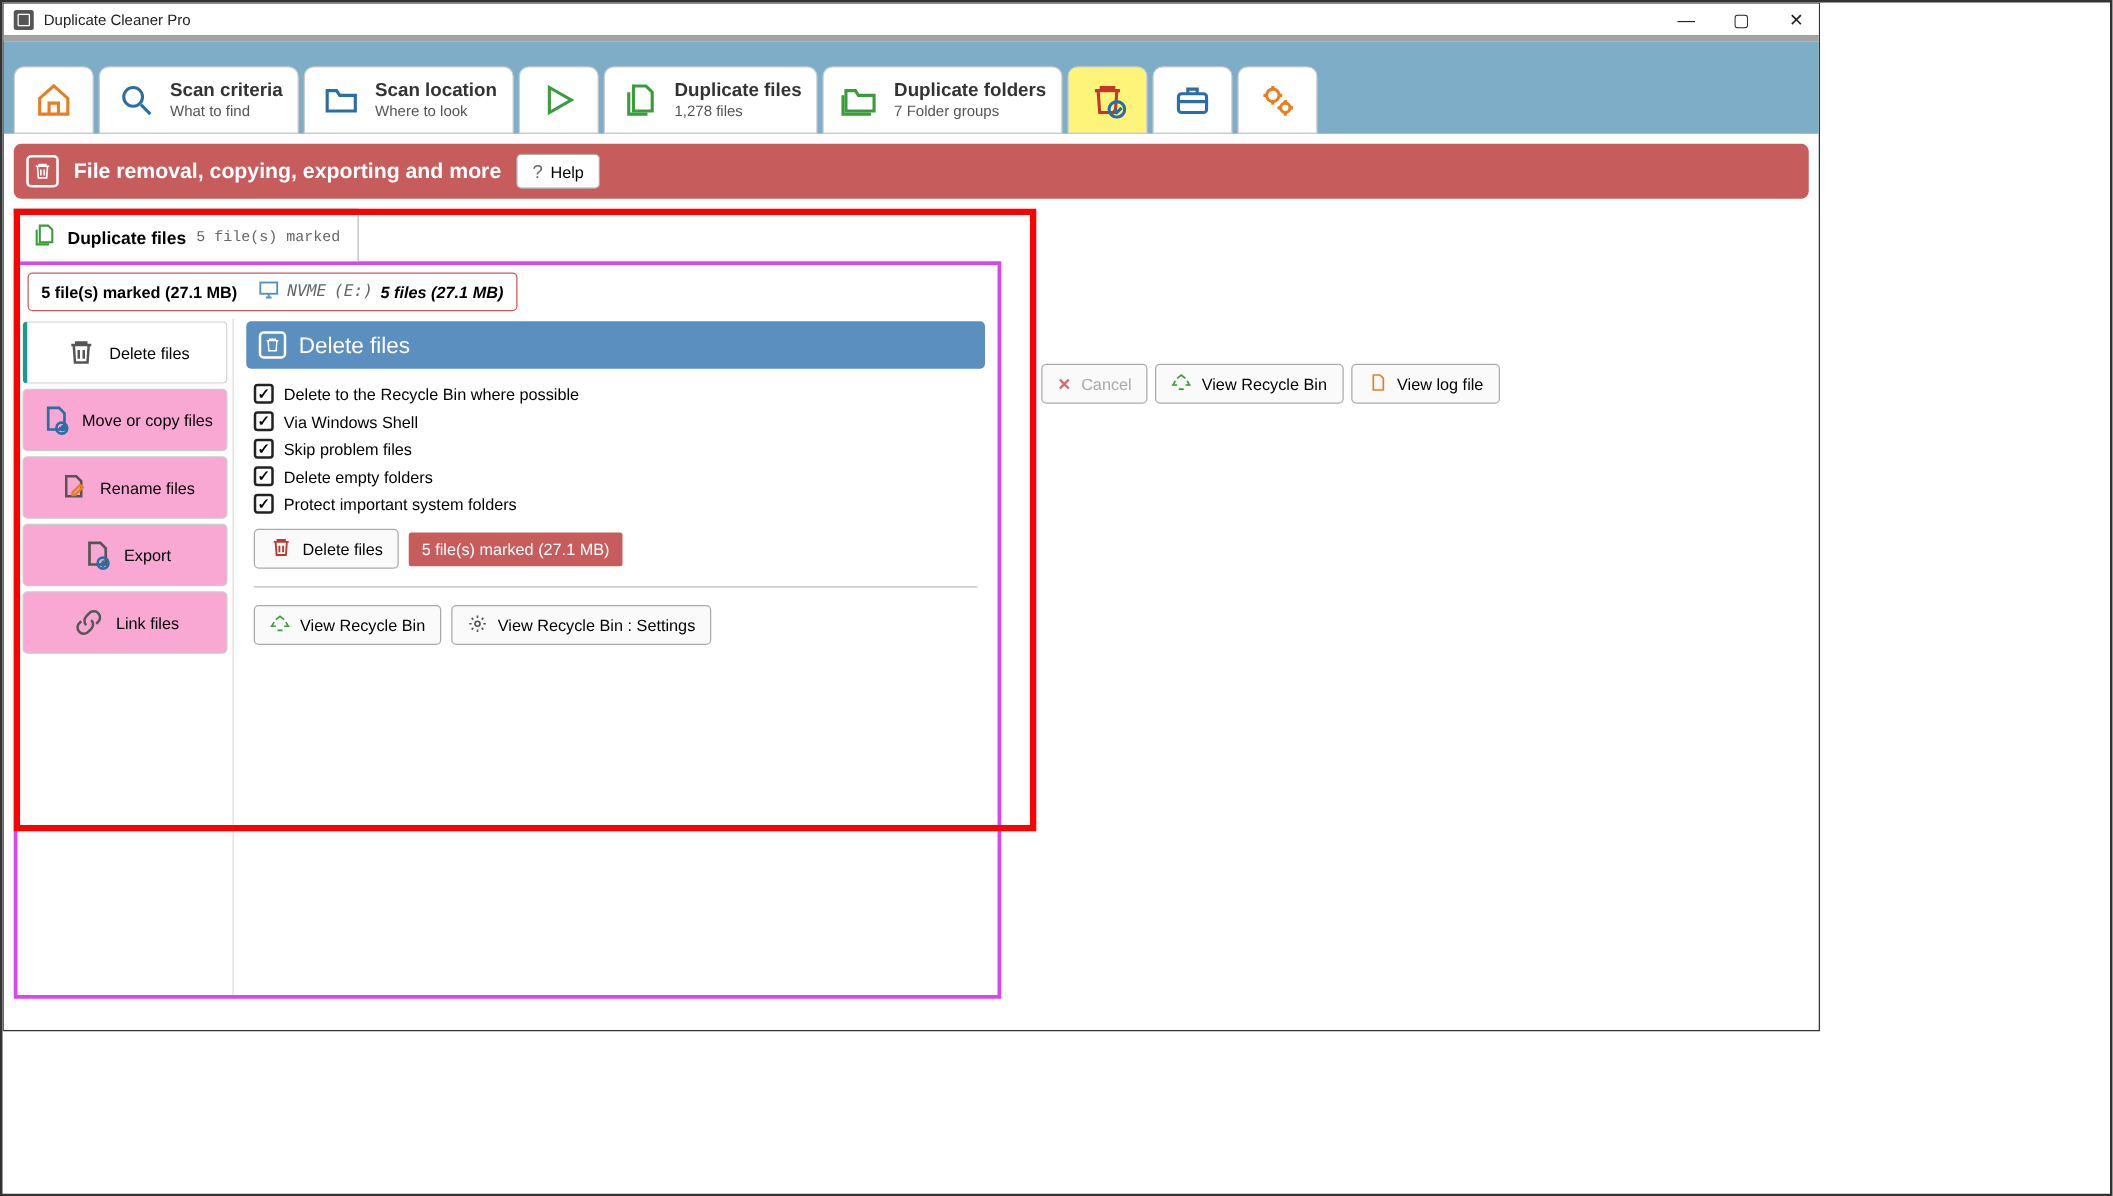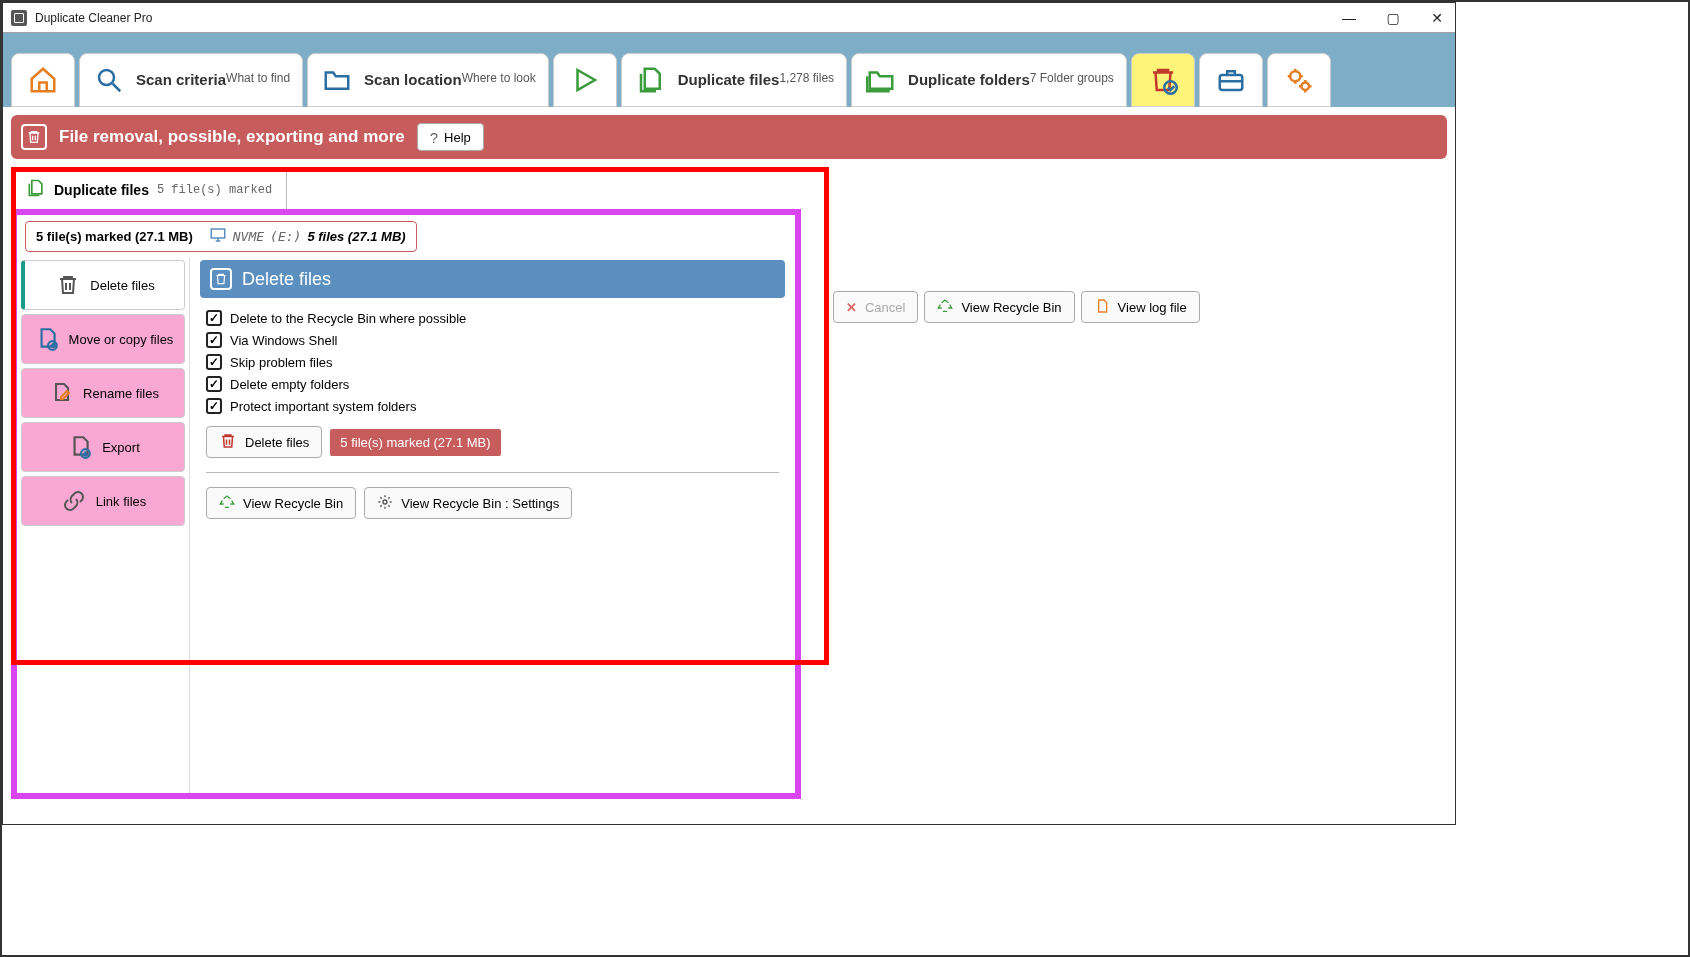--- a/index.html
+++ b/index.html
@@ -1,53 +1,53 @@
 <!DOCTYPE html>
 <html><head>
 <meta charset="utf-8">
 <style>
   * { box-sizing: border-box; margin: 0; padding: 0; font-family: "Segoe UI", Arial, sans-serif; }
   body { background: #fff; font-size: 13px; overflow: hidden; }
   .window { width: 1690px; height: 957px; border: 2px solid #333; position: relative; background: #fff; }
   .inner-window { width: 1454px; height: 823px; border: 1px solid #333; position: absolute; top: 0; left: 0; background: #fff; }
 
   
-  .titlebar { height: 30px; display: flex; align-items: center; padding: 0 8px; background: #fff; border-bottom: 1px solid #a3a3a3; }
+  .titlebar { height: 30px; display: flex; align-items: center; padding: 0 8px; background: #fff; border-bottom: 5px solid #a3a3a3; }
   .titlebar .app-icon { width: 16px; height: 16px; background: #555; margin-right: 8px; border-radius: 2px; position: relative; }
   .titlebar .app-icon::before { content: ""; position: absolute; inset: 3px; border: 1px solid #fff; border-radius: 1px; }
   .titlebar .title { font-size: 12px; color: #222; }
   .titlebar .win-controls { margin-left: auto; display: flex; gap: 24px; }
   .titlebar .win-controls span { font-size: 14px; color: #222; cursor: pointer; width: 20px; text-align: center; }
 
   
   .toolbar { background: #7eadc7; padding: 8px 8px 0 8px; display: flex; align-items: flex-end; gap: 4px; height: 74px; }
   .tool-btn { background: #fff; border: 1px solid #ccc; border-radius: 8px 8px 0 0; height: 54px; display: flex; align-items: center; padding: 4px 12px; gap: 10px; cursor: pointer; }
   .tool-btn.small { padding: 4px 14px; }
   .tool-btn.active { background: #fff47a; }
   .tool-btn .ico { width: 34px; height: 34px; display: flex; align-items: center; justify-content: center; }
-  .tool-btn .txt { display: flex; flex-direction: row; line-height: 1.2; }
+  .tool-btn .txt { display: flex; flex-direction: column; line-height: 1.2; }
   .tool-btn .txt .t1 { font-weight: bold; font-size: 15px; color: #333; }
   .tool-btn .txt .t2 { font-size: 12px; color: #555; }
 
   
   .red-bar { background: #c75c5c; margin: 8px 8px 0 8px; border-radius: 6px; height: 44px; display: flex; align-items: center; padding: 0 10px; gap: 12px; }
   .red-bar .ri { width: 26px; height: 26px; border: 2px solid #fff; border-radius: 4px; display: flex; align-items: center; justify-content: center; }
   .red-bar .rt { color: #fff; font-size: 17px; font-weight: 600; }
   .help-btn { background: #fff; border: 1px solid #aaa; border-radius: 4px; height: 28px; padding: 0 12px; display: flex; align-items: center; gap: 6px; cursor: pointer; font-size: 13px; }
 
   
   .main { position: relative; margin: 8px; height: 648px; }
   .red-frame { position: absolute; left: 0; top: 0; width: 818px; height: 498px; border: 5px solid red; pointer-events: none; z-index: 10; }
 
   .tab-strip { height: 42px; display: flex; margin-top: 4px; }
   .tab { background: #fff; border: 1px solid #bbb; border-bottom: none; border-top: 3px solid #1a9c8c; border-radius: 0; padding: 6px 14px; display: flex; align-items: center; gap: 8px; font-size: 14px; }
   .tab .tl { font-weight: bold; }
   .tab .ts { color: #666; font-size: 12px; font-family: Liberation Mono, monospace; }
 
-  .content-box { border: 6px solid #d946ef; height: 590px; background: #fff; display: flex; flex-direction: column; }
+  .content-box { border: 3px solid #d946ef; height: 590px; background: #fff; display: flex; flex-direction: column; }
   .marked-bar { margin: 6px 8px; border: 1px solid #c75c5c; border-radius: 4px; padding: 4px 10px; display: inline-flex; align-items: center; gap: 16px; width: fit-content; }
   .marked-bar .mb1 { font-weight: bold; font-size: 13px; }
   .marked-bar .drive { display: flex; align-items: center; gap: 6px; }
   .drive .mono { font-family: Consolas,monospace; color: #666; font-style: italic; }
   .drive .it { font-style: italic; font-weight: bold; }
 
   .split { display: flex; flex: 1; }
   .side-nav { width: 172px; display: flex; flex-direction: column; }
   .side-item { height: 50px; border: 1px solid #ccc; margin: 2px 4px; border-radius: 4px; background: #f9a8d4; display: flex; align-items: center; justify-content: center; gap: 8px; cursor: pointer; font-size: 13px; }
   .side-item.active { background: #fff; border-left: 4px solid #1a9c8c; }
@@ -179,21 +179,21 @@
       </div>
     </div>
   </div>
 
   <div class="red-bar">
     <div class="ri">
       <svg width="16" height="16" viewBox="0 0 24 24" stroke="#fff">
             <path d="M4 6h16M8 6V4h8v2M6 6l1 14h10l1-14M10 10v7M14 10v7"></path>
           </svg>
     </div>
-    <div class="rt">File removal, possible, exporting and more</div>
+    <div class="rt">File removal, copying, exporting and more</div>
     <div class="help-btn">
       <span style="font-size:15px;color:#666">?</span>
       <span>Help</span>
     </div>
   </div>
 
   <div class="main">
     <div class="red-frame"></div>
 
     <div class="tab-strip">

